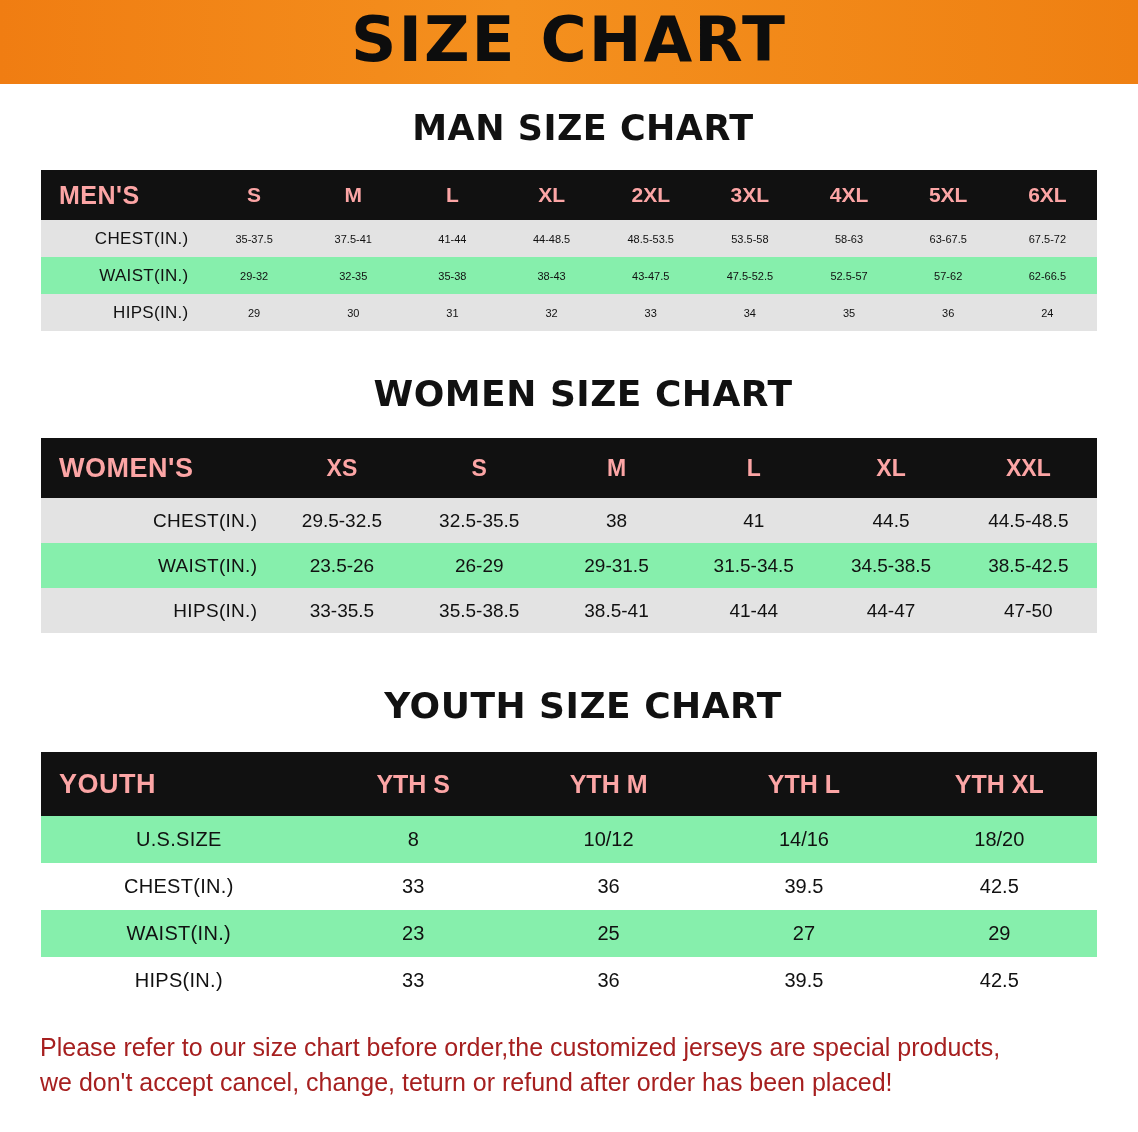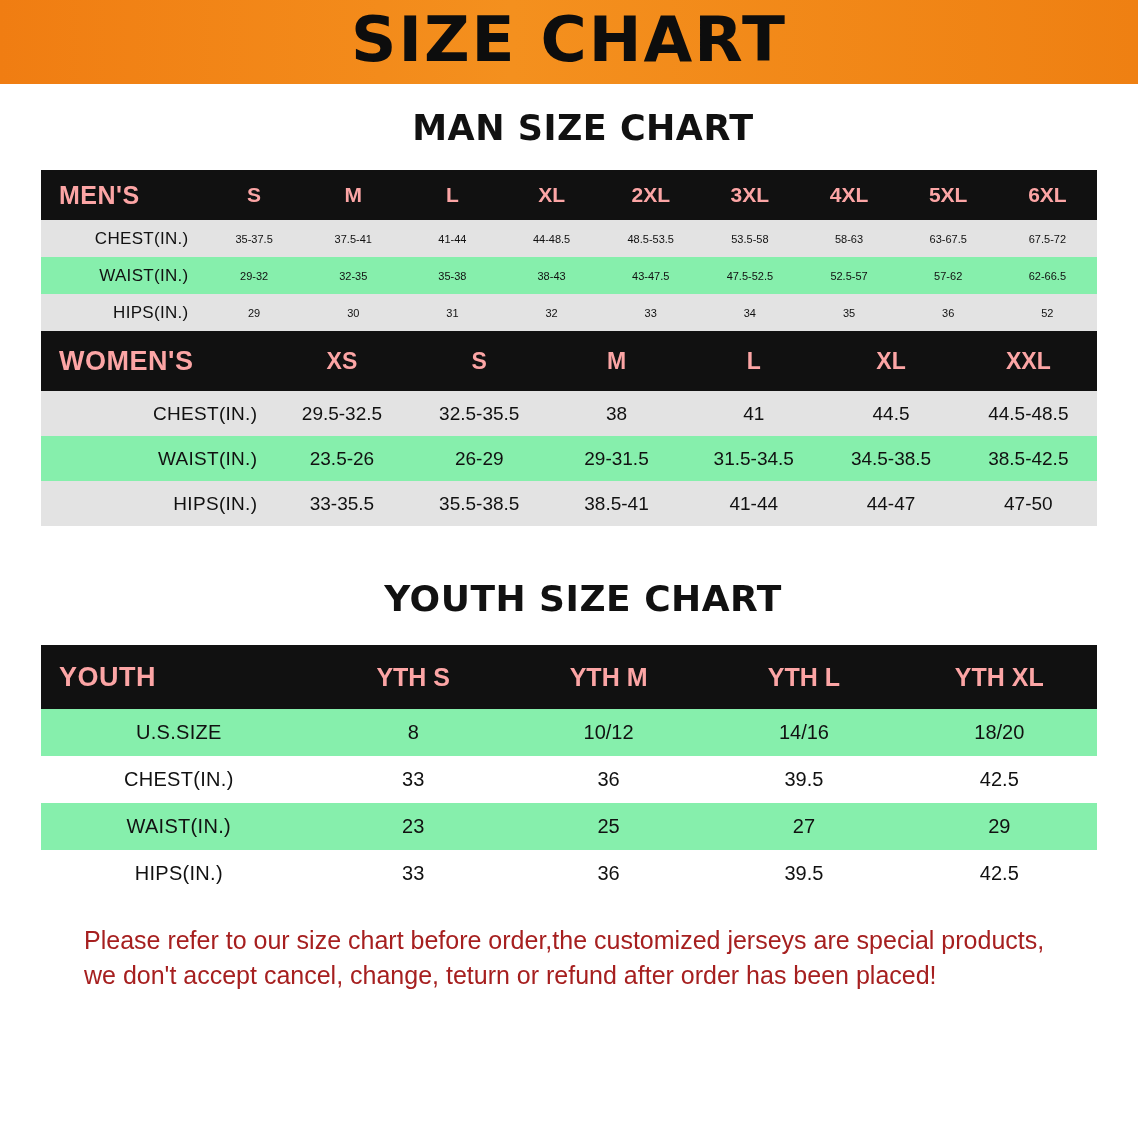--- a/index.html
+++ b/index.html
@@ -111,21 +111,21 @@
 
   
   .note {
     margin: 26px 40px 0 40px;
     color: #a61f1f;
     font-family: "Liberation Sans", sans-serif;
     font-size: 25px;
     line-height: 1.38;
     text-align: left;
   }
-  .note div { white-space: nowrap; margin-left: 44px; }
+  .note div { white-space: nowrap; }
 </style>
 </head>
 <body>
 
 <div class="page">
 
   <div class="banner">
     <div class="banner-title">SIZE CHART</div>
   </div>
 
@@ -186,26 +186,27 @@
         <tr class="shade-a">
           <td class="rowlabel">HIPS(IN.)</td>
           <td>29</td>
           <td>30</td>
           <td>31</td>
           <td>32</td>
           <td>33</td>
           <td>34</td>
           <td>35</td>
           <td>36</td>
-          <td>52</td>
+          <td>24</td>
         </tr>
       </tbody>
     </table>
   </div>
 
+  <div class="section-title women-title">WOMEN SIZE CHART</div>
   <div class="table-wrap">
     <table class="size-table women-table">
       <colgroup>
         <col style="width:22%">
         <col style="width:13%">
           <col style="width:13%">
           <col style="width:13%">
         <col style="width:13%">
           <col style="width:13%">
           <col style="width:13%">

